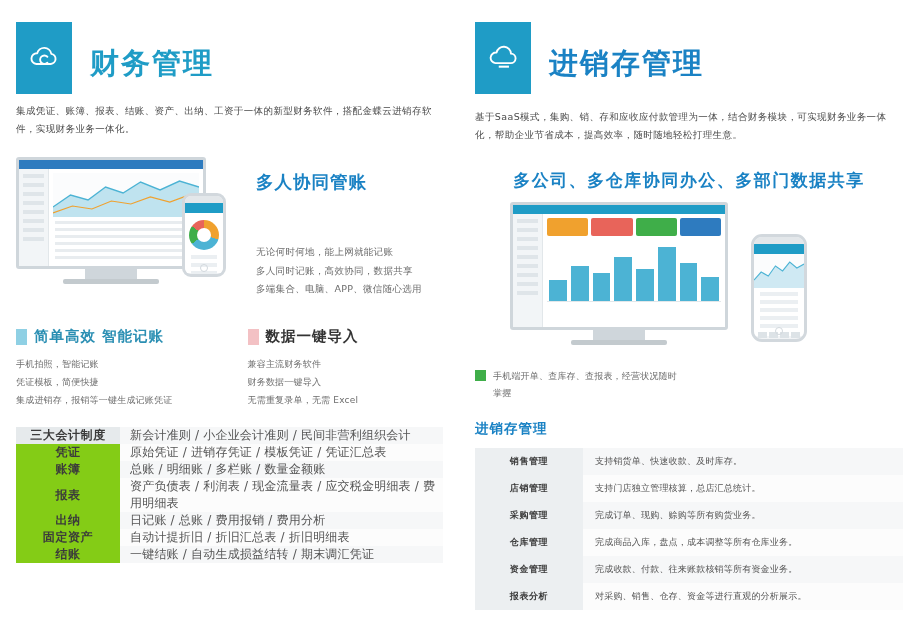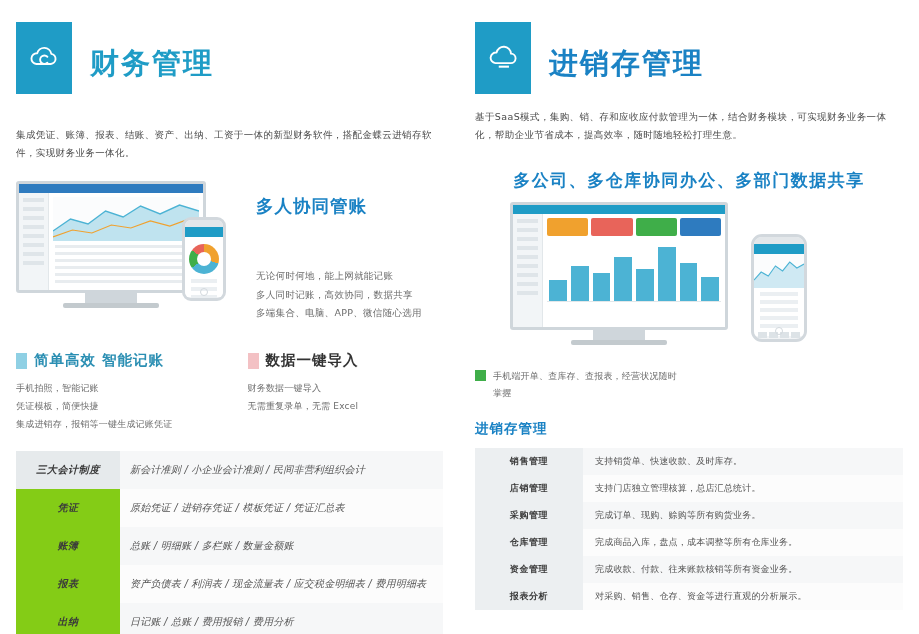--- a/index.html
+++ b/index.html
@@ -23,21 +23,21 @@
   .hdr-badge svg { width: 34px; height: 34px; }
   .hdr-title {
     font-size: 29px; font-weight: bold; letter-spacing: 2px;
     margin-left: 18px; margin-top: 22px;
   }
   .t-blue { color: #1f9cc6; }
   .t-blue2 { color: #1a82c4; }
 
   .intro {
     font-size: 9.5px; color: #4a4a4a; line-height: 1.85;
-    margin-top: 32px; letter-spacing: .4px;
+    margin-top: 8px; letter-spacing: .4px;
   }
   .intro.right { margin-top: 14px; }
 
   
   .showcase { position: relative; margin-top: 14px; height: 150px; }
   .monitor { position: absolute; left: 0; top: 6px; width: 190px; }
   .mon-screen {
     width: 190px; height: 112px; background: #e9eef2;
     border: 3px solid #cfd6db; border-radius: 3px; overflow: hidden;
     position: relative;
@@ -78,21 +78,21 @@
   .chip-blue { background: #8fd0e4; }
   .chip-pink { background: #f3c1c4; }
   .dual-title { font-size: 14.5px; font-weight: bold; letter-spacing: 1px; }
   .dual-list {
     font-size: 9px; color: #6d6d6d; line-height: 2.0;
     margin-top: 9px; letter-spacing: .2px;
   }
 
   
   .tbl { margin-top: 18px; width: 100%; border-collapse: collapse; }
-  .tbl td { font-size: 10px; color: #555; padding: 12px 6px; vertical-align: middle; font-style: italic; }
+  .tbl td { font-size: 12px; color: #555; padding: 0 6px; vertical-align: middle; }
   .tbl tr td:first-child {
     width: 104px; background: #84cc16; color: #3b3b3b; font-weight: bold;
     text-align: center; letter-spacing: .6px;
   }
   .tbl tr:nth-child(odd) td:nth-child(2) { background: #f6f7f8; }
   .tbl tr:nth-child(even) td:nth-child(2) { background: #fcfcfc; }
   .tbl tr td:nth-child(2) { padding-left: 10px; letter-spacing: .2px; }
   .tbl tr.first td:first-child { background: #e6eaec; }
 
   
@@ -256,20 +256,21 @@
           <div>凭证模板，简便快捷</div>
           <div>集成进销存，报销等一键生成记账凭证</div>
         </div>
       </div>
       <div class="dual-col">
         <div class="dual-head">
           <span class="chip chip-pink"></span>
           <span class="dual-title" style="color:#333">数据一键导入</span>
         </div>
         <div class="dual-list">
+          <div>兼容主流财务软件</div>
           <div>财务数据一键导入</div>
           <div>无需重复录单，无需 Excel</div>
         </div>
       </div>
     </div>
 
     <table class="tbl">
       <tbody>
           <tr class="first">
         <td>三大会计制度</td>
@@ -283,20 +284,24 @@
         <td>账簿</td>
         <td>总账 / 明细账 / 多栏账 / 数量金额账</td>
       </tr>
       <tr>
         <td>报表</td>
         <td>资产负债表 / 利润表 / 现金流量表 / 应交税金明细表 / 费用明细表</td>
       </tr>
       <tr>
         <td>出纳</td>
         <td>日记账 / 总账 / 费用报销 / 费用分析</td>
+      </tr>
+      <tr>
+        <td>固定资产</td>
+        <td>自动计提折旧 / 折旧汇总表 / 折旧明细表</td>
       </tr>
       <tr>
         <td>结账</td>
         <td>一键结账 / 自动生成损益结转 / 期末调汇凭证</td>
       </tr>
     </tbody>
       </table>
   </div>
 
   <div class="col col-right">

